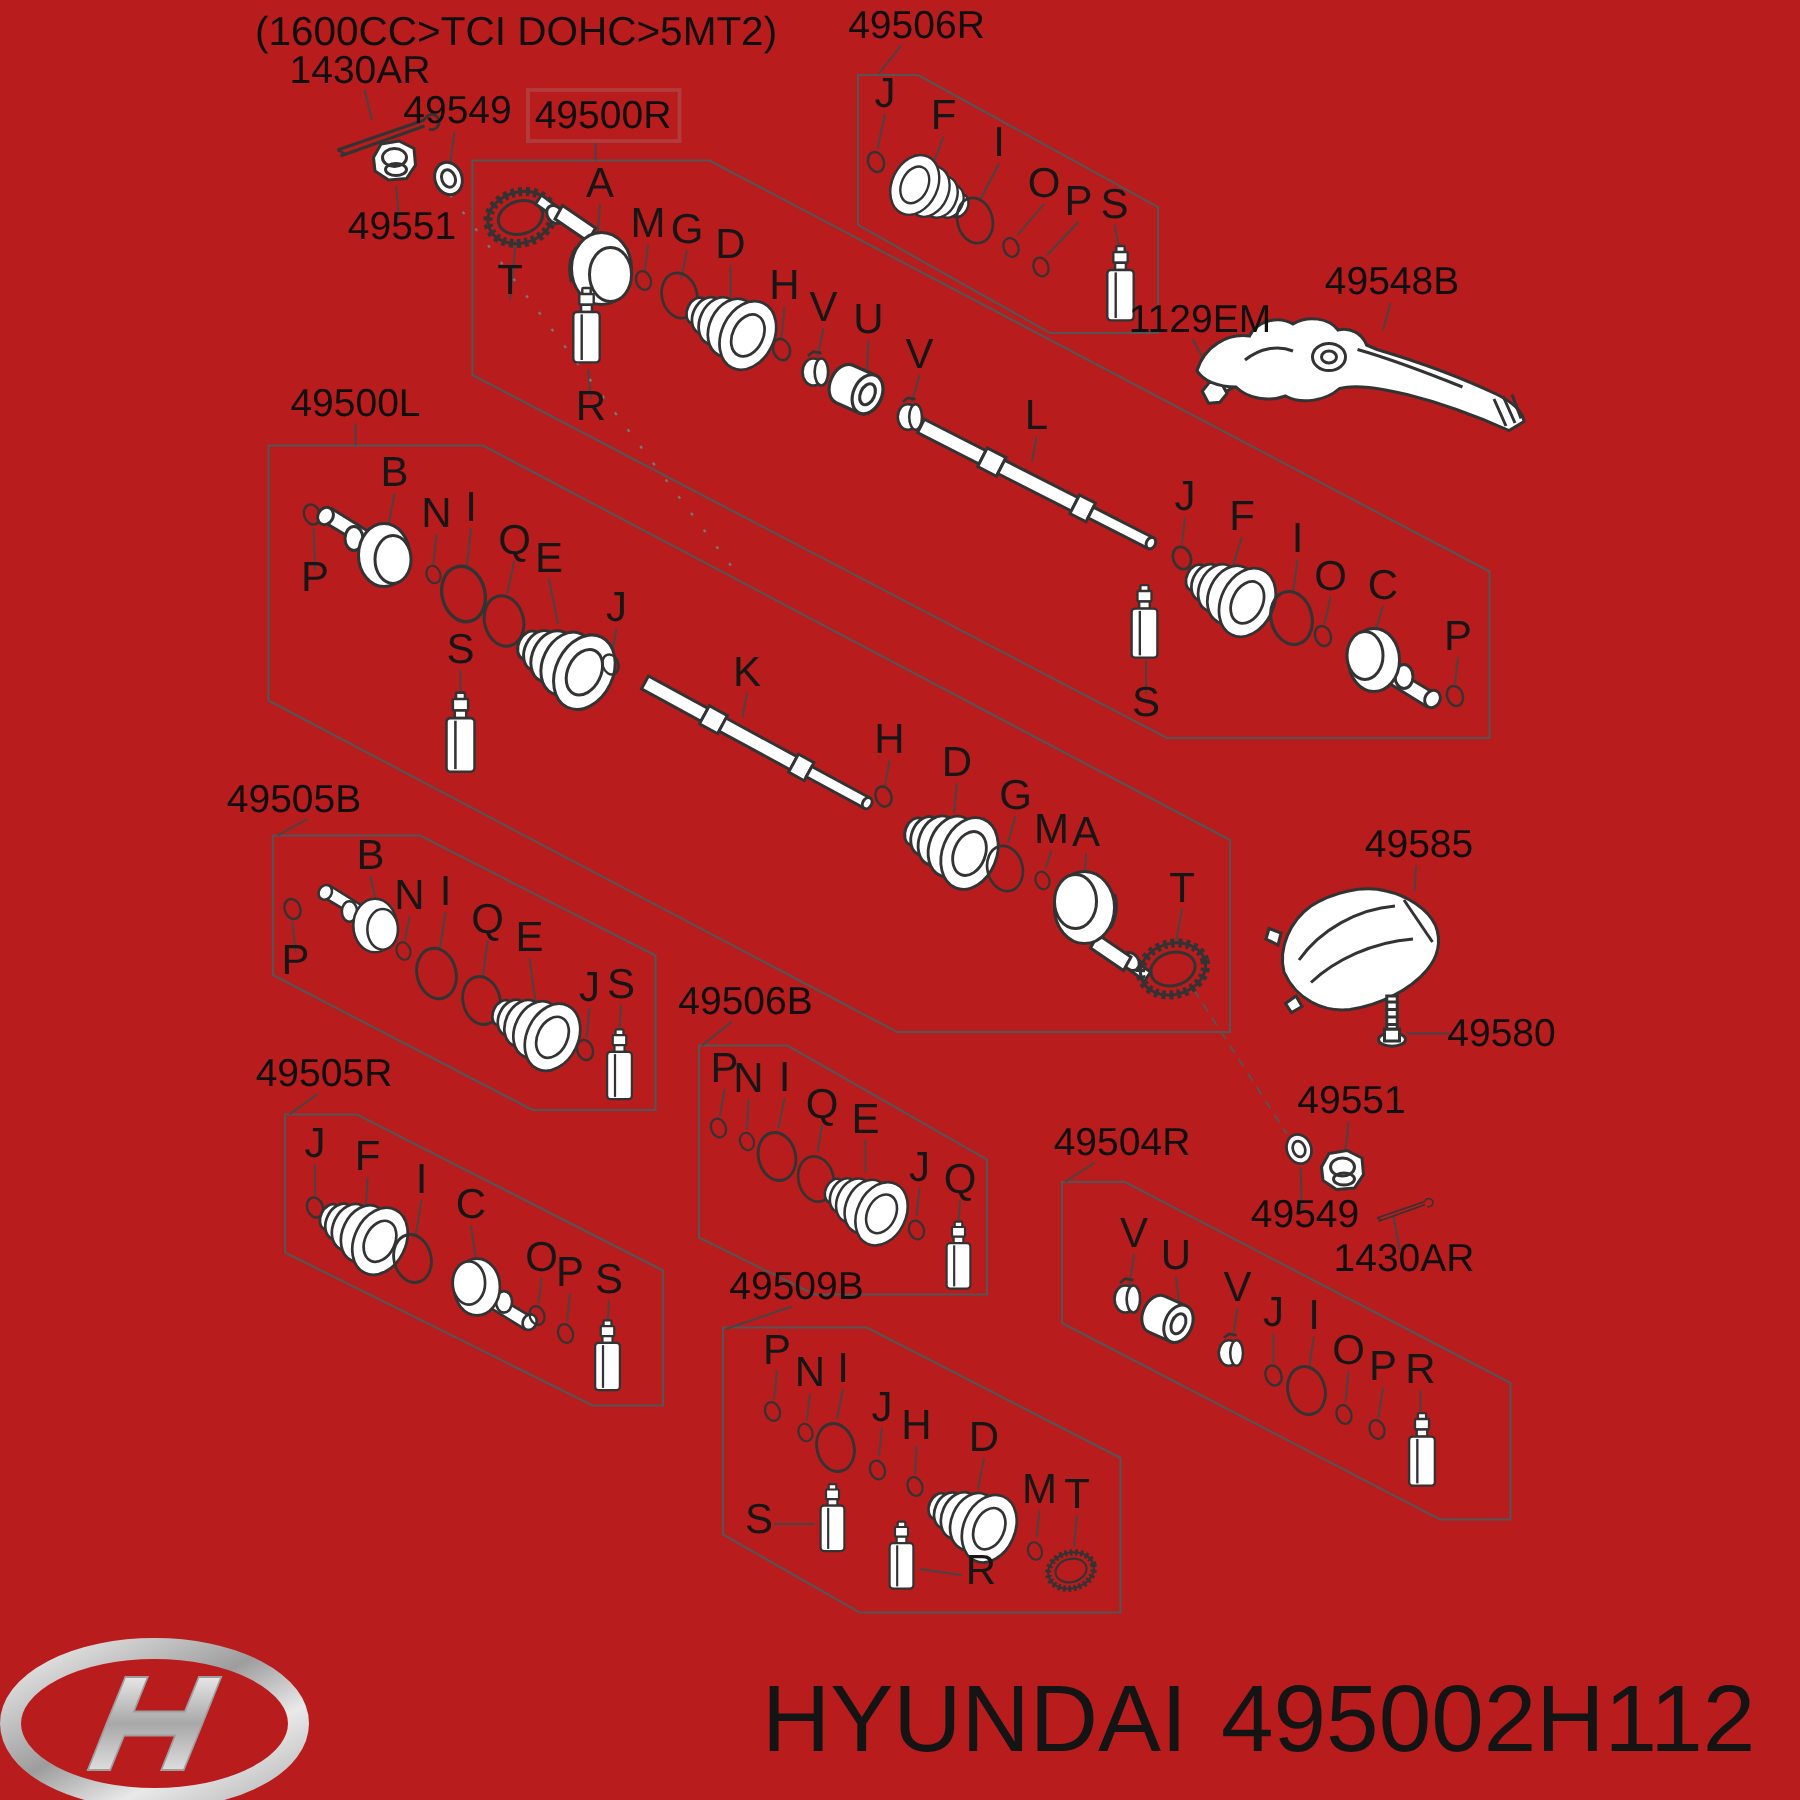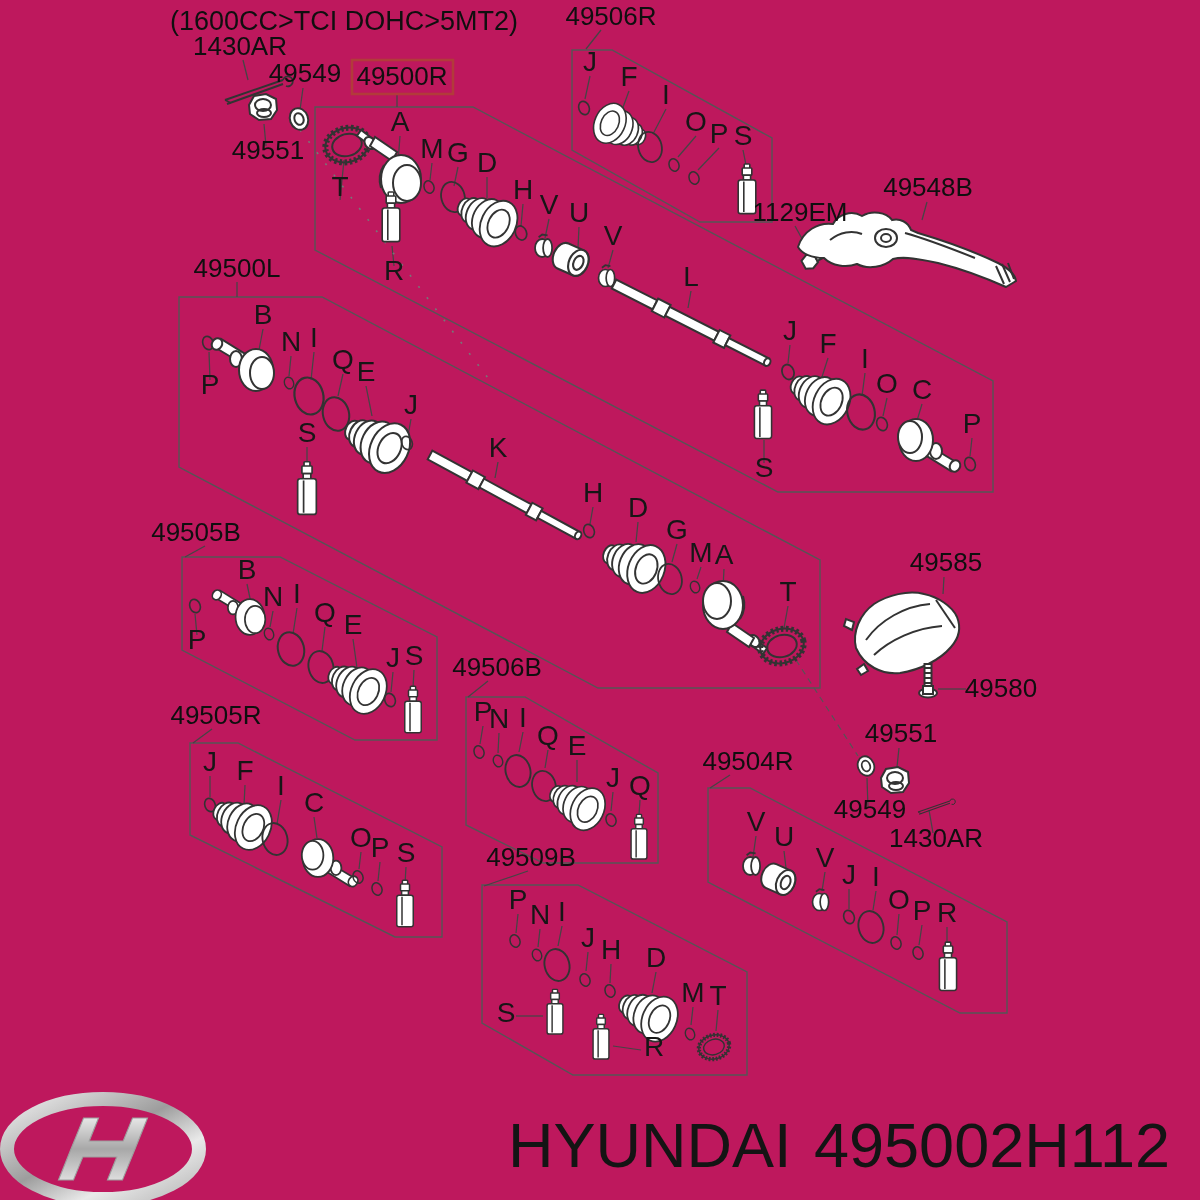--- a/index.html
+++ b/index.html
@@ -1,16 +1,16 @@
 <!DOCTYPE html>
 <html><head>
 <meta charset="utf-8">
 <style>
   html,body{margin:0;padding:0;background:#fff;}
-  .stage{position:relative;width:1200px;height:1200px;background:#be185d;overflow:hidden;
+  .stage{position:relative;width:1200px;height:1200px;background:#b91c1c;overflow:hidden;
          font-family:"Liberation Sans",sans-serif;}
   svg{position:absolute;left:0;top:0;}
   .pt  {fill:#ffffff;stroke:#333333;stroke-width:2;}
   .ptn {fill:none;stroke:#333333;stroke-width:2;}
   .ld  {stroke:#454545;stroke-width:1.25;}
   .gbox{fill:none;stroke:#555555;stroke-width:1.4;}
   .dash{fill:none;stroke:#555555;stroke-width:1.2;stroke-dasharray:6 5;}
   .dots{fill:none;stroke:#777777;stroke-width:1.6;stroke-dasharray:2 12;}
   text.lt{font-size:28px;fill:#161616;text-anchor:middle;}
   text.pn{font-size:26px;fill:#0f0f0f;text-anchor:middle;}

